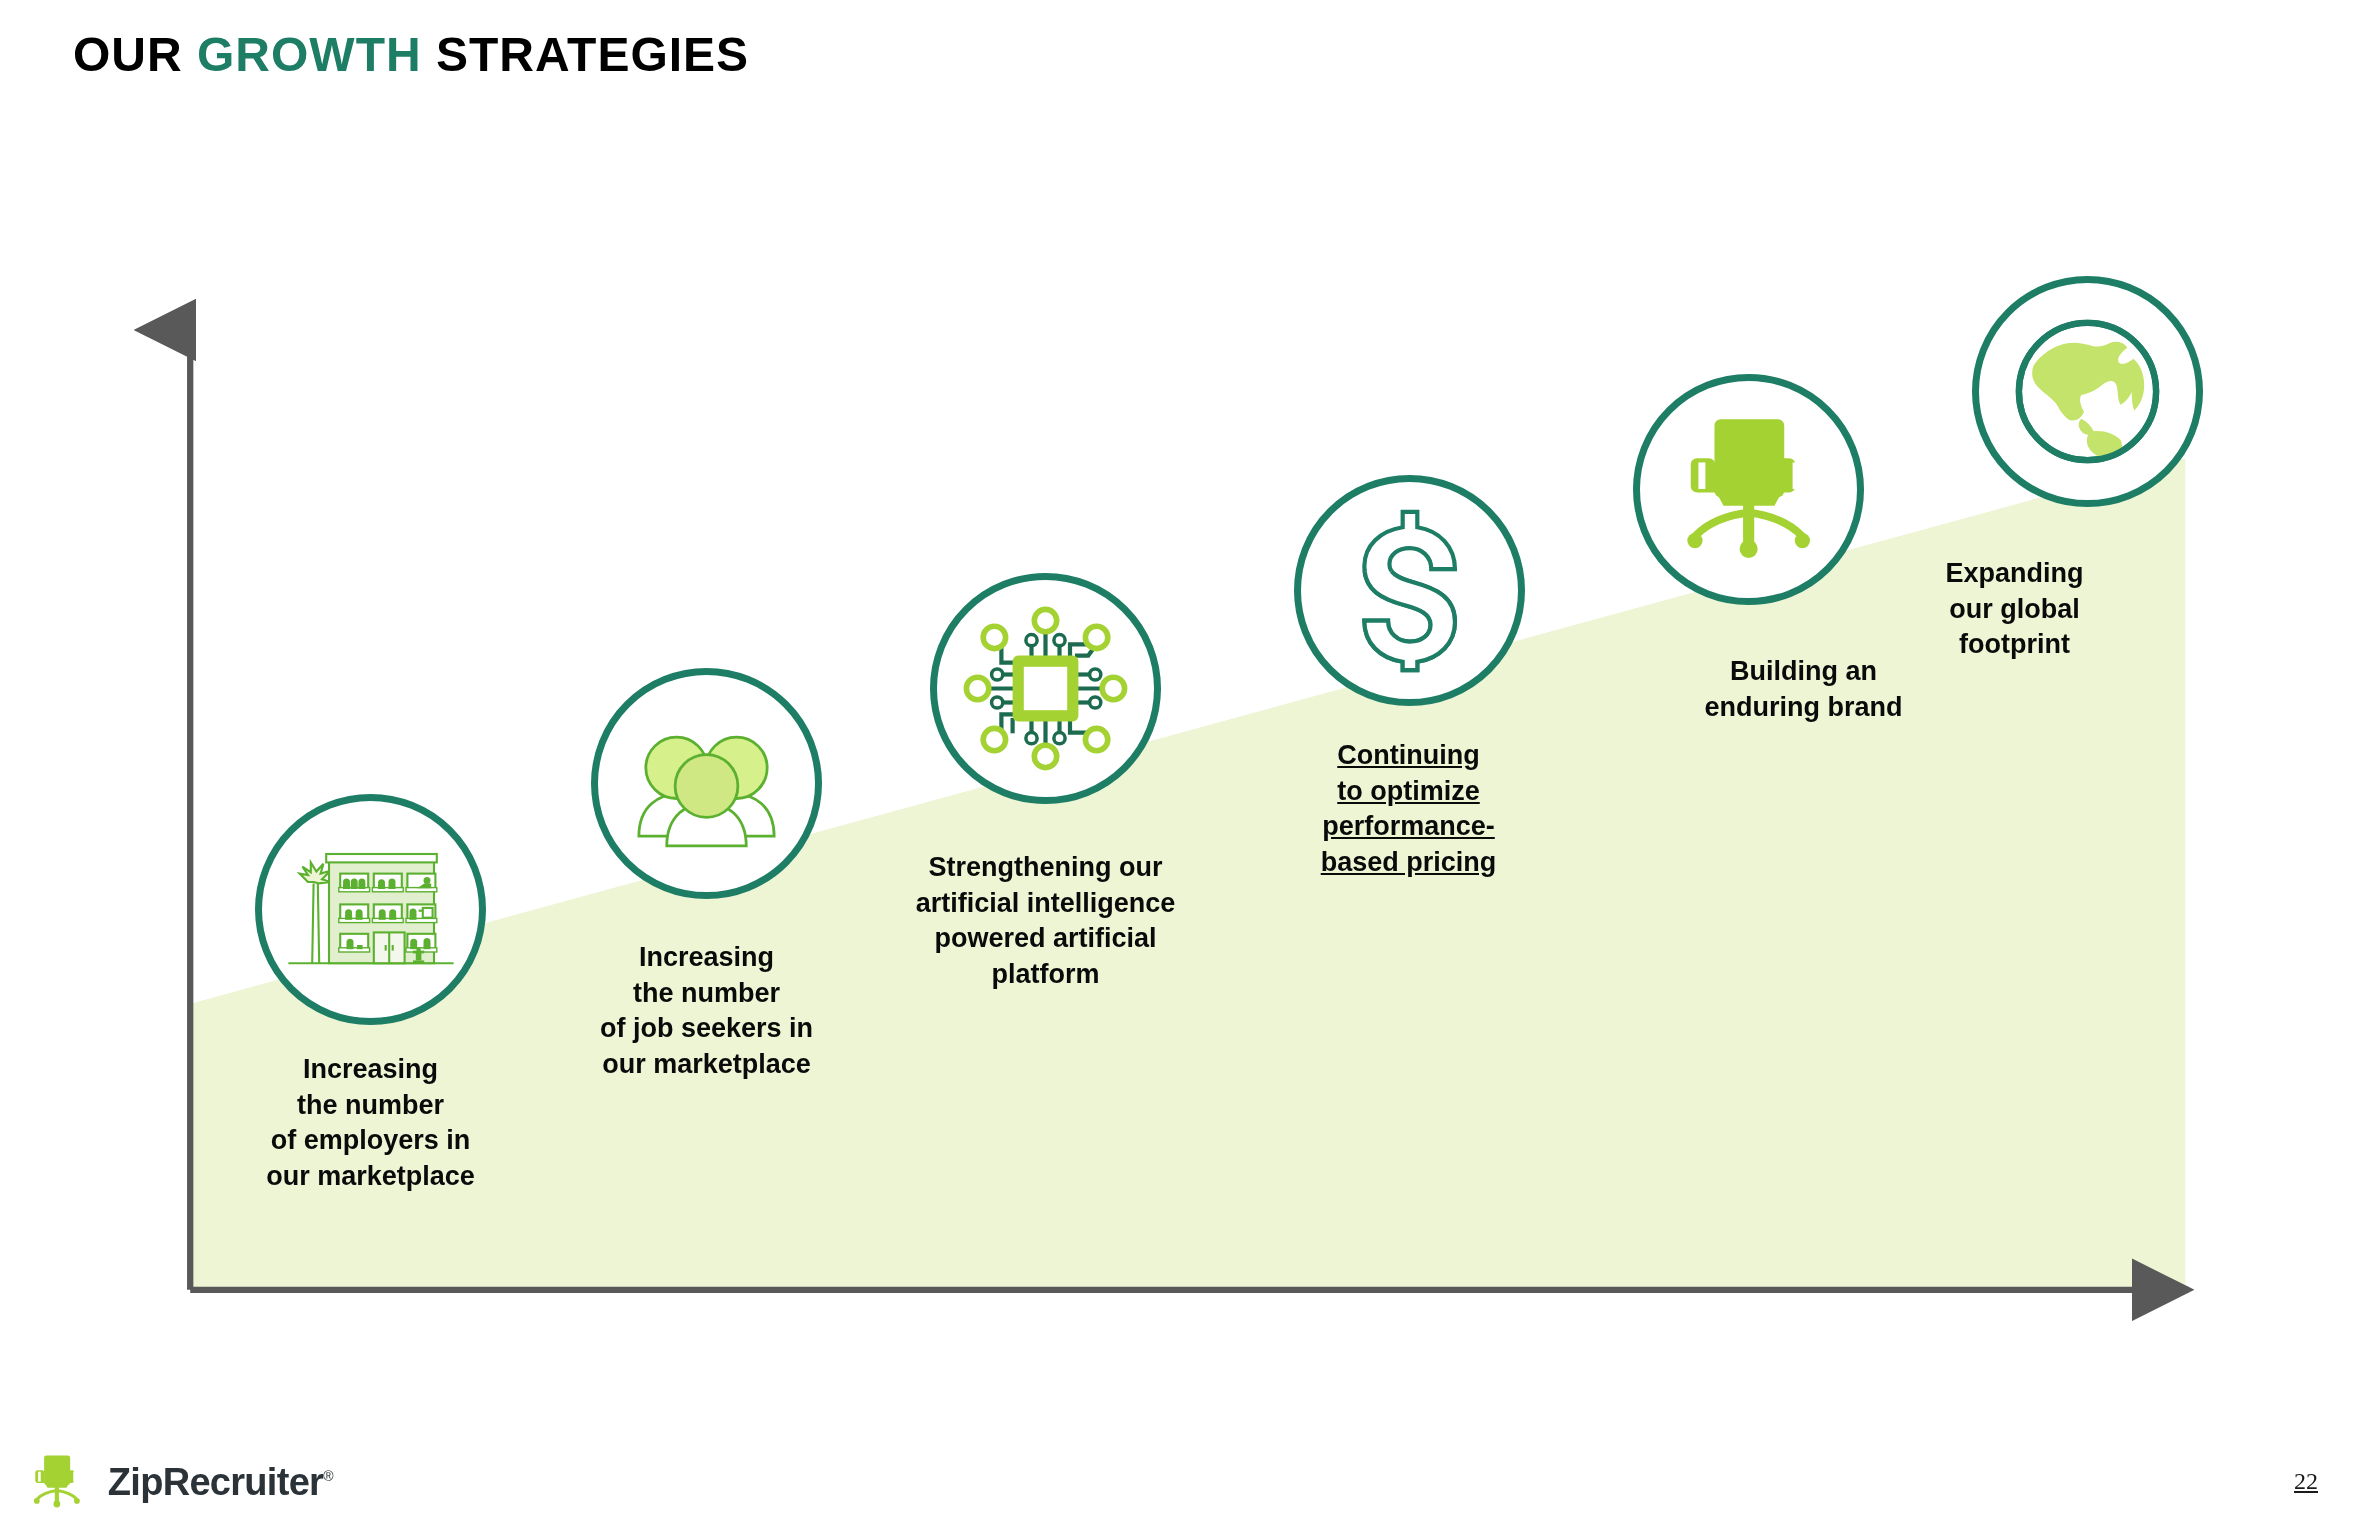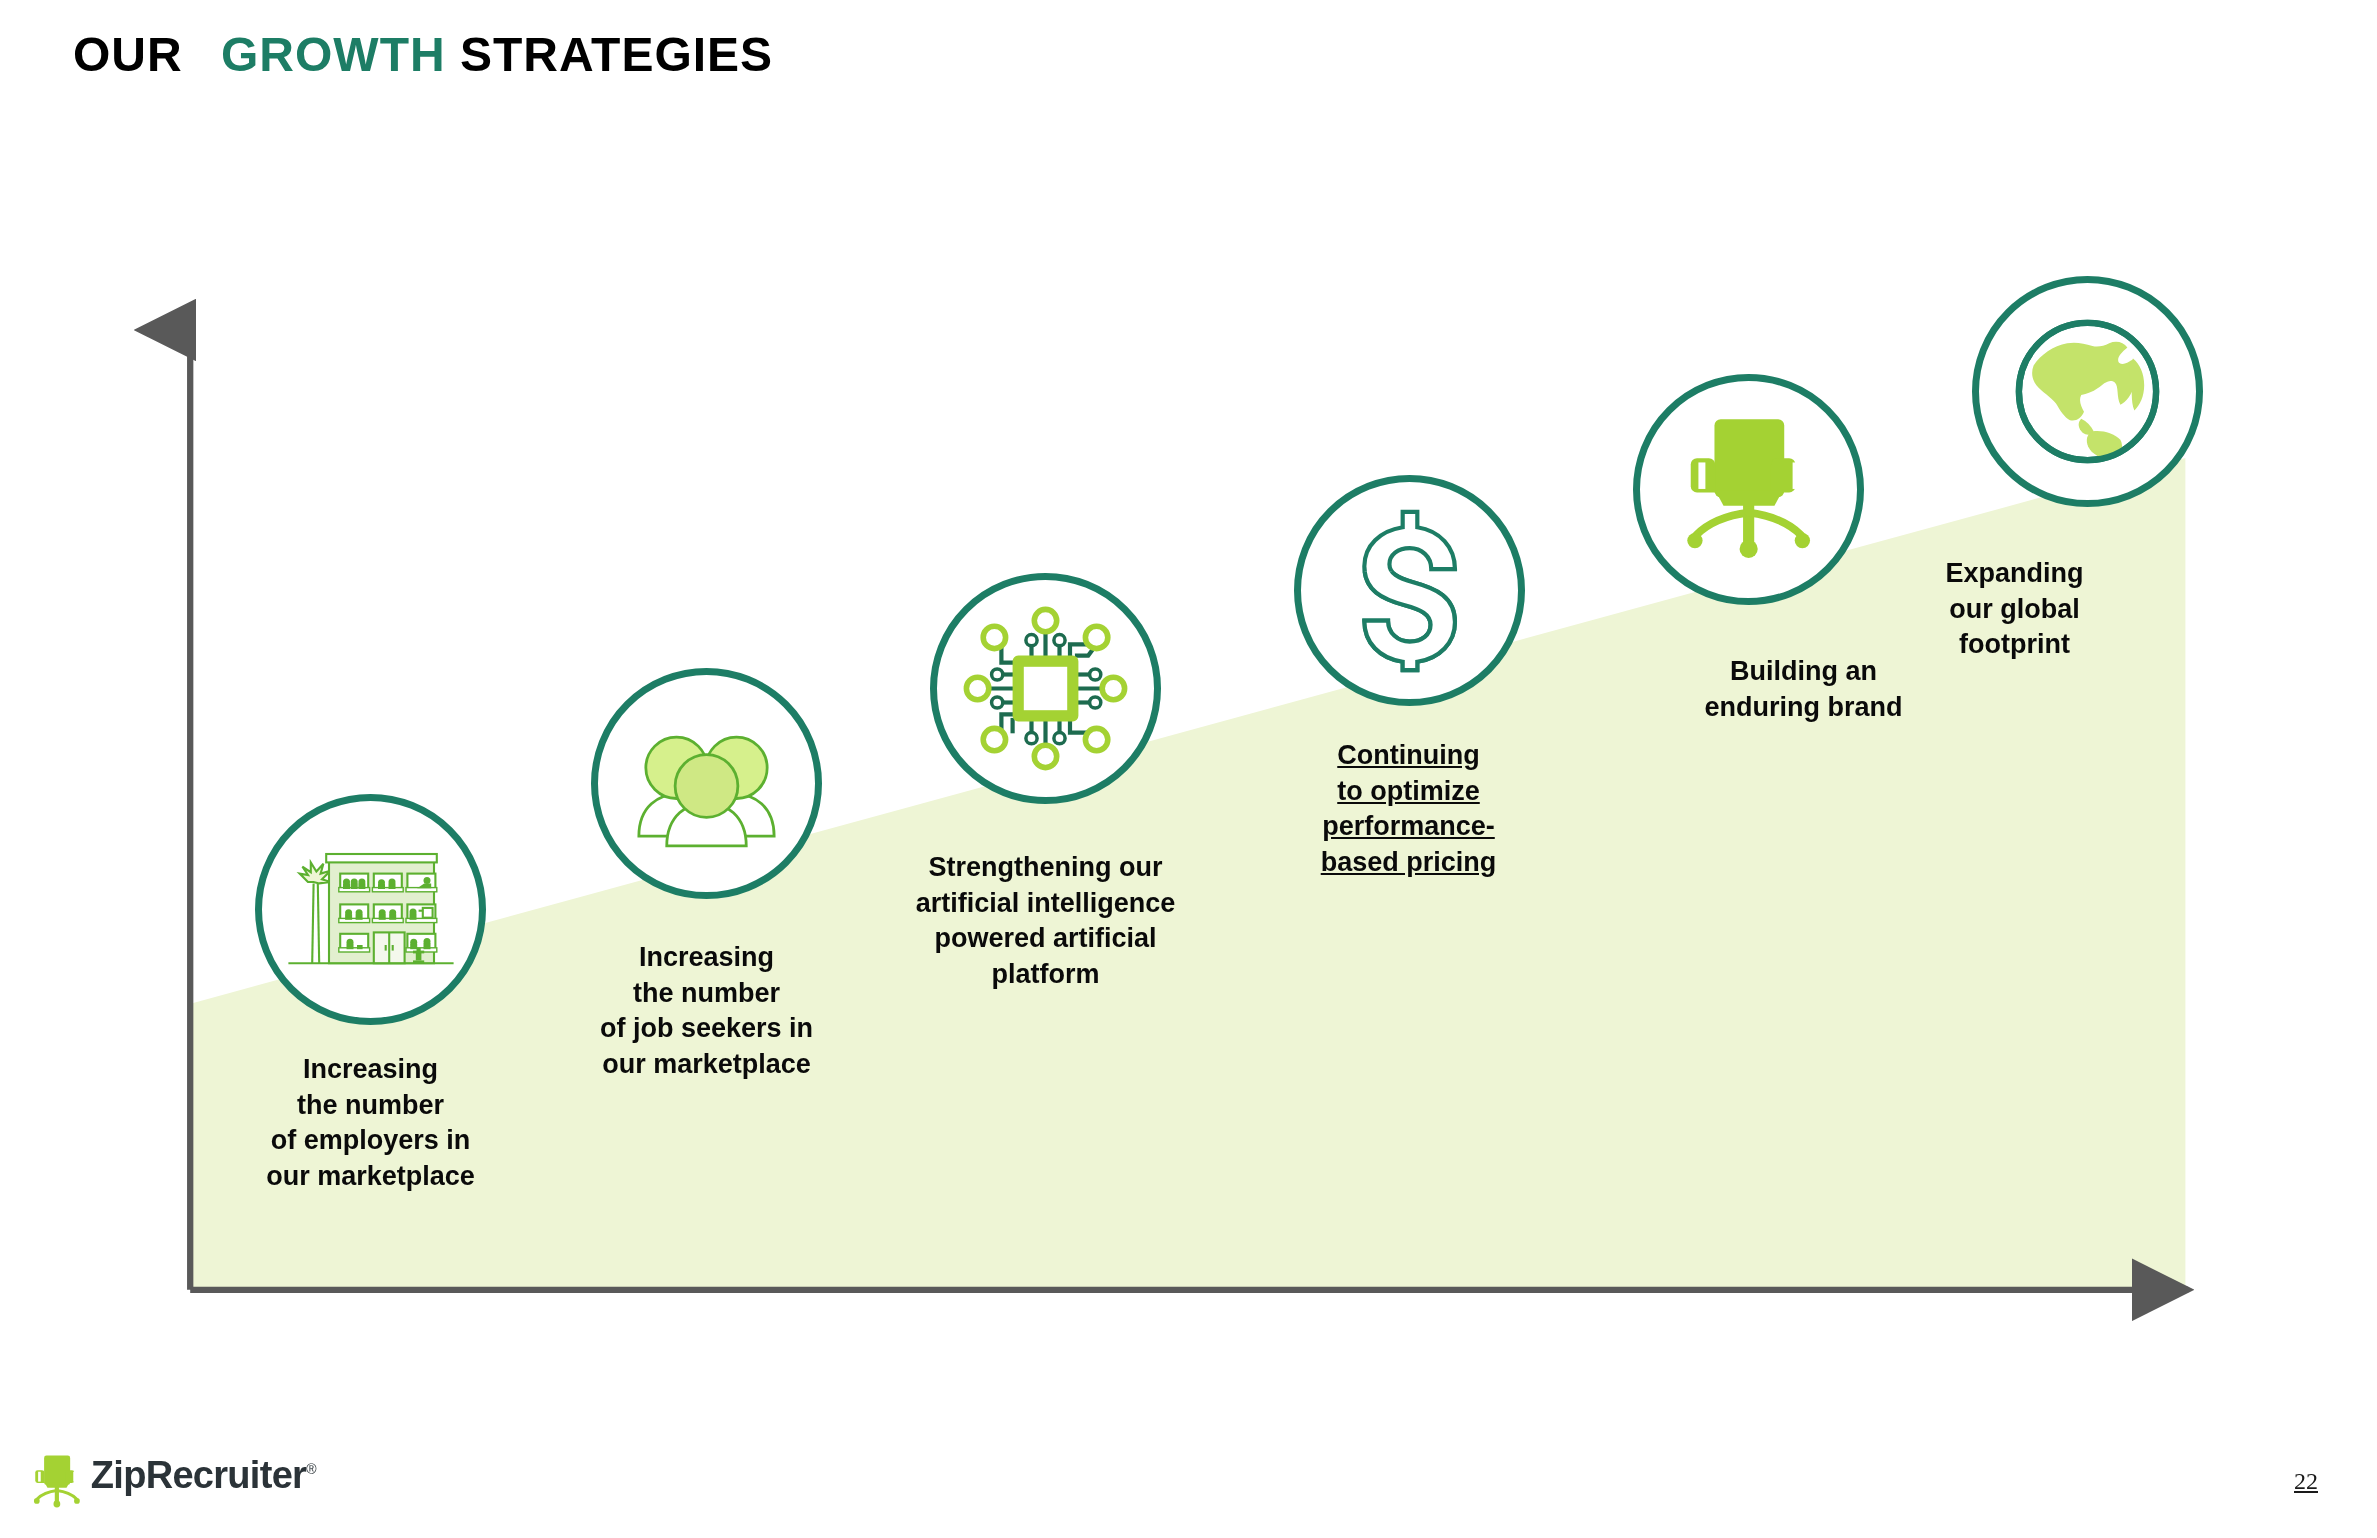--- a/index.html
+++ b/index.html
@@ -21,21 +21,21 @@
     position: absolute;
     left: 73px;
     top: 29px;
     font-size: 48px;
     font-weight: bold;
     letter-spacing: 1px;
     color: #000000;
     white-space: nowrap;
     line-height: 1.1;
   }
-  #slide-title .accent { color: #1d7d65; margin-left: 24px; }
+  #slide-title .accent { color: #1d7d65; }
 
   
   #growth-chart {
     position: absolute;
     left: 0;
     top: 0;
     width: 2377px;
     height: 1538px;
   }
   #chart-svg {
@@ -68,21 +68,23 @@
     color: #0a0a0a;
     white-space: pre-line;
   }
 
   
   #footer-logo {
     position: absolute;
     left: 26.6px;
     bottom: 28px;
     display: flex;
+    align-items: center;
     height: 56px;
+    gap: 17px;
   }
   #logo-wordmark {
     font-size: 38px;
     font-weight: bold;
     color: #2b3338;
     letter-spacing: -0.7px;
     margin-left: 4.2px;
     position: relative;
   }
   #logo-reg {

